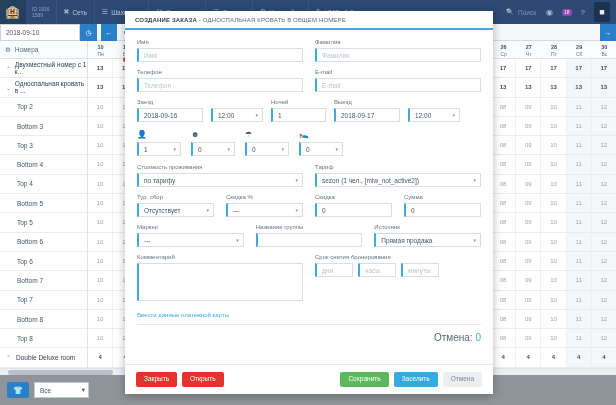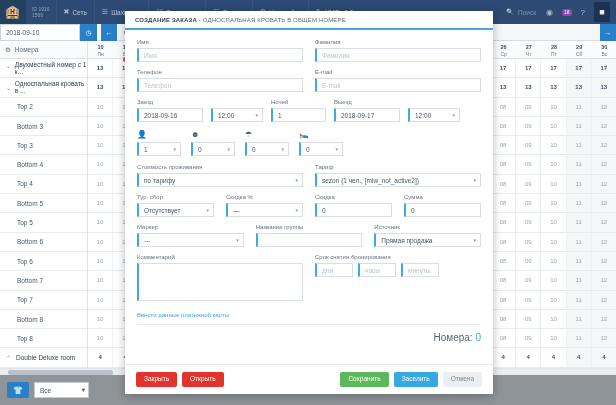--- a/index.html
+++ b/index.html
@@ -943,21 +943,21 @@
             <div class="fi ph">дни</div>
             <div class="fi ph">часы</div>
             <div class="fi ph">минуты</div>
           </div>
         </div>
       </div>
 
       <a class="cardlink">Ввести данные платежной карты</a>
 
       <div class="totalline">
-        <span>Номера:</span>
+        <span>Отмена:</span>
         <span class="amt">0</span>
       </div>
     </div>
 
     <div class="modal-foot">
       <div class="btn btn-red">Закрыть</div>
       <div class="btn btn-red">Открыть</div>
       <div class="foot-spacer"></div>
       <div class="btn btn-green">Сохранить</div>
       <div class="btn btn-blue">Заселить</div>

